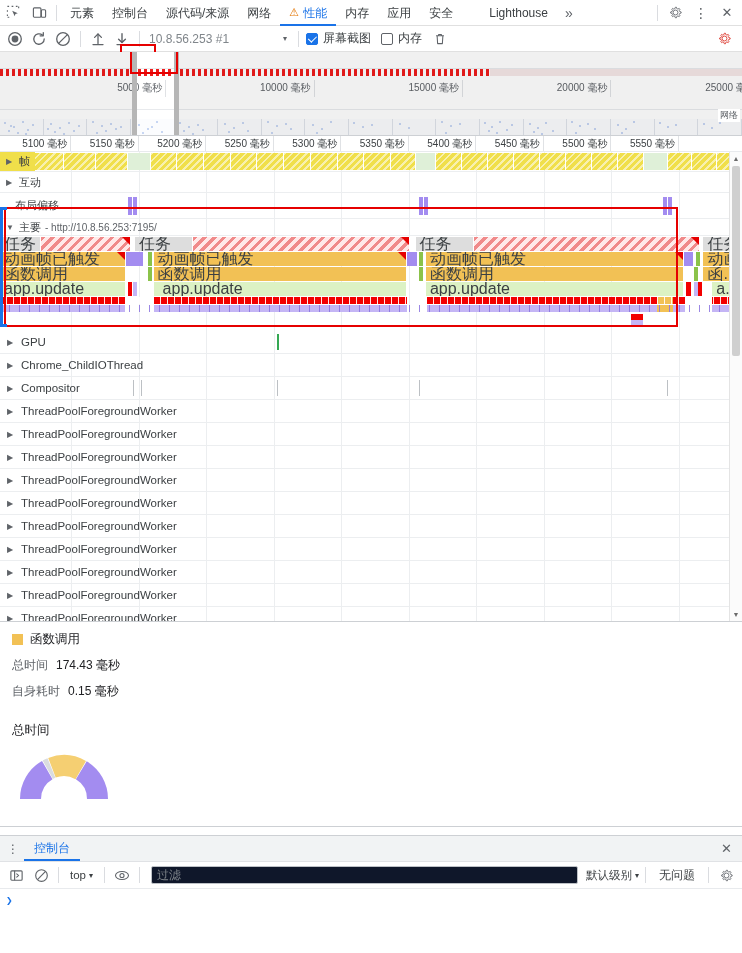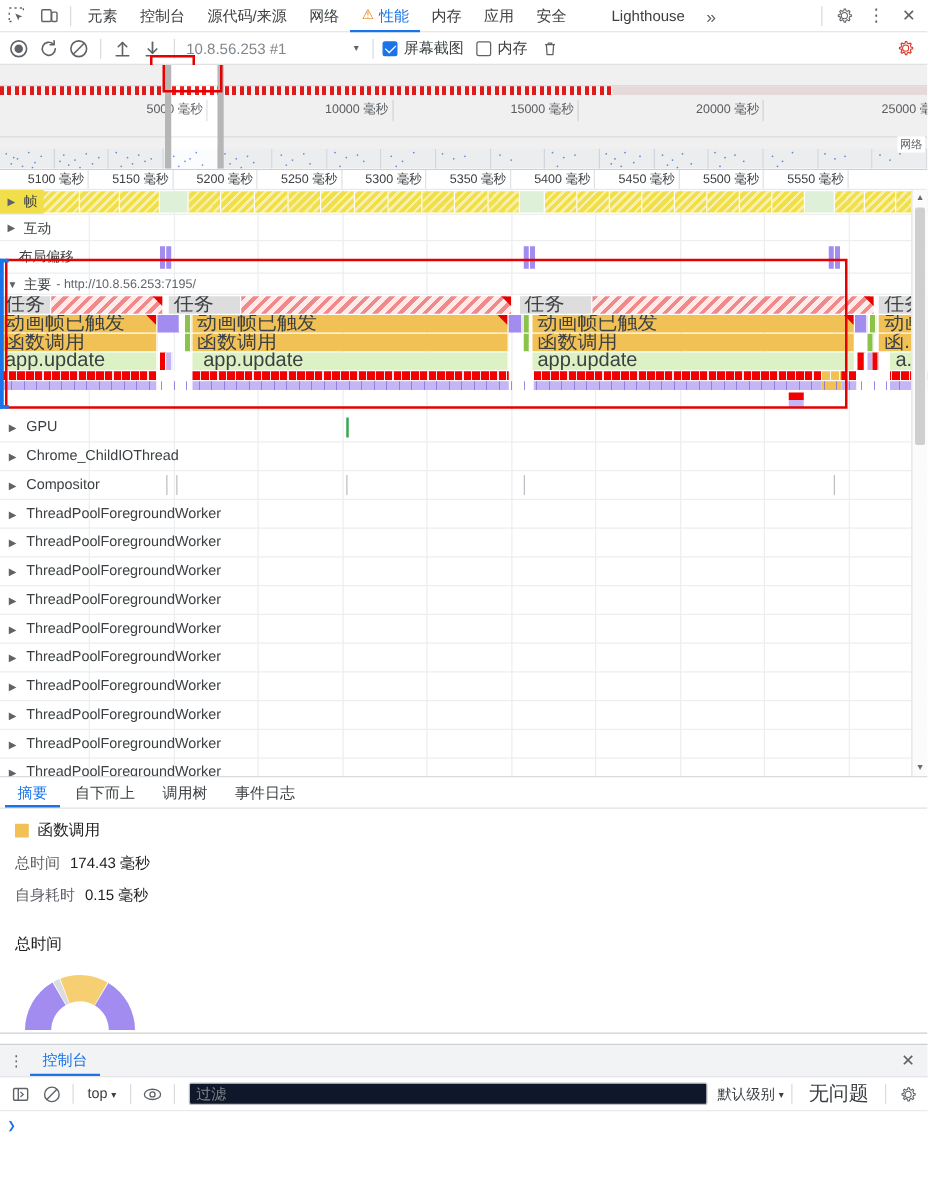--- a/index.html
+++ b/index.html
@@ -355,21 +355,21 @@
   .dw-icon { width:22px; height:22px; display:flex; align-items:center; justify-content:center; color:#5f6368; cursor:pointer;}
   .dw-ctx { display:flex; align-items:center; gap:3px; font-size:11.5px; color:#3c4043; padding:0 5px; cursor:pointer;}
   .dw-filter {
     flex:1; height:18px; margin:0 5px;
     border:1px solid #bdc1c6; border-radius:2px;
     font-size:12px; color:#80868b;
     padding:0 5px; line-height:17px;
     background:#0f172a; cursor:text;
   }
   .dw-level { font-size:11.5px; color:#3c4043; display:flex; align-items:center; gap:3px; cursor:pointer; white-space:nowrap;}
-  .dw-issues { font-size:16px; color:#3c4043; padding:0 7px; cursor:pointer; white-space:nowrap;text-align:center;}
+  .dw-issues { font-size:12px; color:#3c4043; padding:0 7px; cursor:pointer; white-space:nowrap;text-align:center;}
   .dw-vsep { width:1px; height:16px; background:#dadce0; margin:0 3px;}
   .dw-prompt { flex:1; padding:5px 6px; font-family:"Liberation Mono", monospace; font-size:11px; color:#1a73e8;}
   svg { display:block; }
 </style>
 </head>
 <body>
 
 <div class="tabbar">
   <div class="tb-icon">
     <svg width="15" height="15" viewBox="0 0 16 16">
@@ -961,26 +961,20 @@
     </div>
 
   <div class="scroll-col">
     <div class="scroll-arrow" style="top:0;">▲</div>
     <div class="scroll-thumb"></div>
     <div class="scroll-arrow" style="bottom:0;">▼</div>
   </div>
 </div>
 
 <div class="details">
-  <div class="det-tabs">
-    <div class="det-tab active"><span>摘要</span></div>
-    <div class="det-tab"><span>自下而上</span></div>
-    <div class="det-tab"><span>调用树</span></div>
-    <div class="det-tab"><span>事件日志</span></div>
-  </div>
 
   <div class="det-body">
     <div class="det-head">
       <span class="swatch"></span>
       <span class="det-head-title">函数调用</span>
     </div>
     <div class="det-line">
       <span class="det-key">总时间</span>
       <span class="det-val">174.43 毫秒</span>
     </div>

